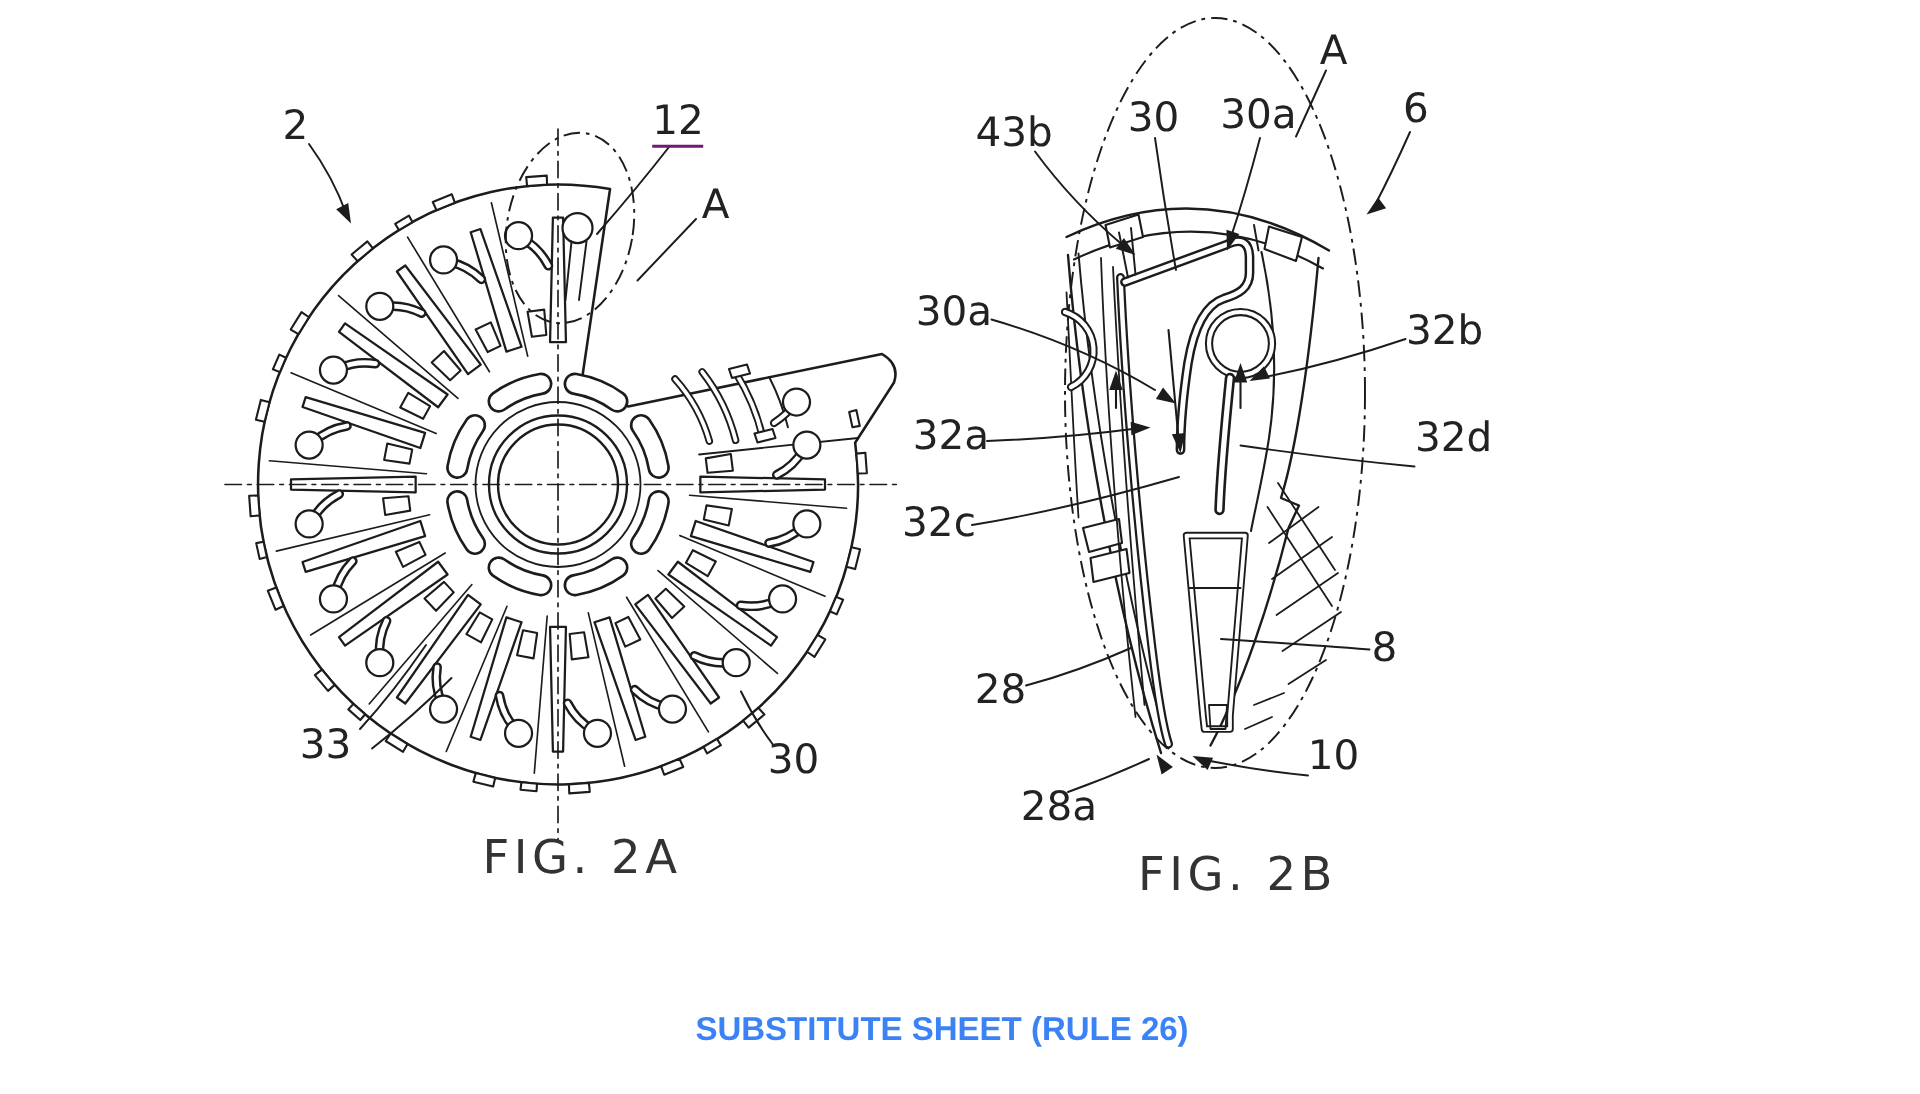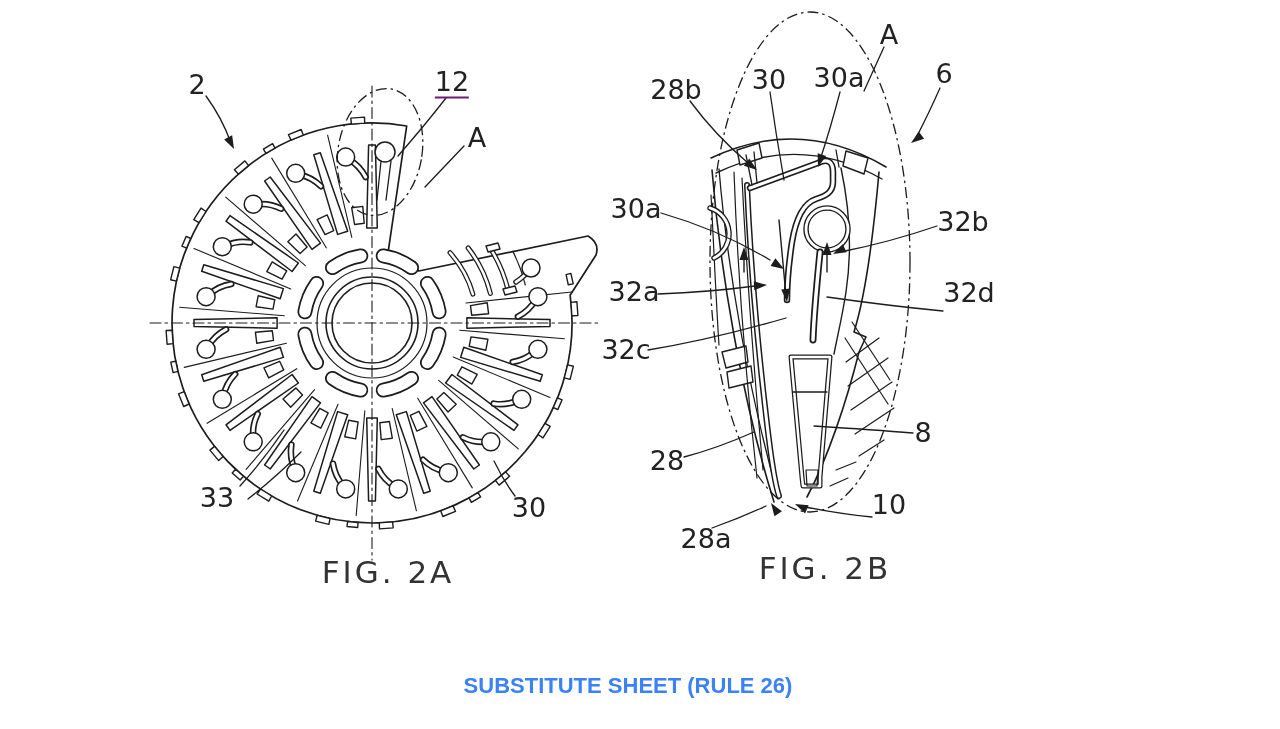--- a/index.html
+++ b/index.html
@@ -263,30 +263,30 @@
       </g>
     </svg>
 
   <span class="lbl" style="left:197px;top:84px">2</span>
   <span class="lbl u" style="left:452px;top:83px">12</span>
   <span class="lbl" style="left:477px;top:137px">A</span>
   <span class="lbl" style="left:217px;top:497px">33</span>
   <span class="lbl" style="left:529px;top:507px">30</span>
   <span class="caption" style="left:388px;top:572px">FIG. 2A</span>
 
-  <span class="lbl" style="left:676px;top:89px">28b</span>
+  <span class="lbl" style="left:676px;top:89px">43b</span>
   <span class="lbl" style="left:769px;top:79px">30</span>
   <span class="lbl" style="left:839px;top:77px">30a</span>
   <span class="lbl" style="left:889px;top:34px">A</span>
   <span class="lbl" style="left:944px;top:73px">6</span>
   <span class="lbl" style="left:636px;top:208px">30a</span>
   <span class="lbl" style="left:963px;top:221px">32b</span>
   <span class="lbl" style="left:634px;top:291px">32a</span>
   <span class="lbl" style="left:969px;top:292px">32d</span>
   <span class="lbl" style="left:626px;top:349px">32c</span>
   <span class="lbl" style="left:667px;top:460px">28</span>
   <span class="lbl" style="left:923px;top:432px">8</span>
   <span class="lbl" style="left:889px;top:504px">10</span>
   <span class="lbl" style="left:706px;top:538px">28a</span>
-  <span class="caption" style="left:825px;top:568px">FIG. 2B</span>
+  <span class="caption" style="left:825px;top:583px">FIG. 2B</span>
 
   <span class="footer" style="left:628px;top:686px">SUBSTITUTE SHEET (RULE 26)</span>
 </div>
 
 </body></html>

